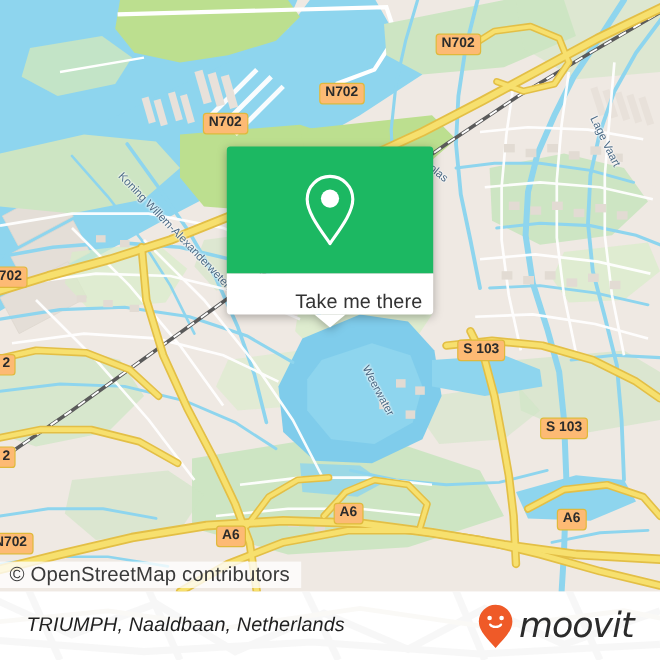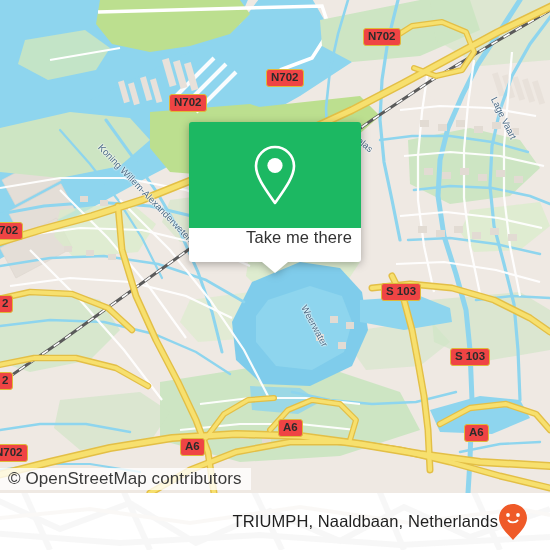--- a/index.html
+++ b/index.html
@@ -20,42 +20,42 @@
           padding:0 9px 0 8px;z-index:40;}
   #attrib span{font-size:17px;color:#3a3a3a;letter-spacing:.1px;
                font-family:"Liberation Sans",sans-serif;white-space:nowrap;}
 
   
   #card{position:absolute;left:189px;top:122px;width:172px;z-index:60;
         filter:drop-shadow(0 2px 4px rgba(0,0,0,.30));}
   #card-top{height:106px;border-radius:3px 3px 0 0;
             display:flex;align-items:center;justify-content:center;}
   #card-bot{height:34px;background:#fff;border-radius:0 0 3px 3px;
-            display:flex;align-items:flex-start;justify-content:center;padding-left:48px;}
+            display:flex;align-items:flex-end;justify-content:center;padding-left:48px;}
   #card-bot span{font-size:16.5px;color:#333;letter-spacing:.1px;}
   #card-tail{position:absolute;left:50%;top:140px;transform:translateX(-50%);
              width:0;height:0;border-left:13px solid transparent;
              border-right:13px solid transparent;border-top:11px solid #fff;}
 
   
   #footer{position:absolute;left:0;top:493px;width:550px;height:57px;
           background:#fff;display:flex;align-items:center;
-          justify-content:flex-end;padding:0 22px 0 22px;
-          box-sizing:border-box;overflow:hidden;}
+          justify-content:space-between;padding:0 22px 0 22px;
+          box-sizing:border-box;overflow:hidden;font-style:italic;}
   #footer-watermark{position:absolute;left:0;top:0;width:550px;height:57px;
                     opacity:.5;pointer-events:none;}
   #place{font-size:16.5px;color:#1f1f1f;letter-spacing:.1px;position:relative;z-index:2;
          white-space:nowrap;}
   #logo{display:flex;align-items:center;gap:4px;position:relative;z-index:2;}
   #logo-text{font-size:29px;color:#2b2b2b;font-weight:500;letter-spacing:-.8px;
              line-height:1;font-family:"DejaVu Sans",sans-serif;}
 
   
   .shield{position:absolute;z-index:30;
-          background:#ef4444;border:1.4px solid #e0b93b;border-radius:3px;
+          background:#fdba74;border:1.4px solid #e0b93b;border-radius:3px;
           padding:1px 4px 2px 4px;
           font-size:11.5px;font-weight:bold;color:#2b2b2b;
           white-space:nowrap;line-height:1.15;
           font-family:"Liberation Sans",sans-serif;}
 
   
   .mlabel{position:absolute;z-index:25;font-size:9.5px;color:#4a4a4a;
           white-space:nowrap;transform-origin:left center;
           font-family:"Liberation Sans",sans-serif;
           text-shadow:0 0 2px #fff,0 0 2px #fff,0 0 2px #fff;}
@@ -333,16 +333,17 @@
 
     <div id="place">TRIUMPH, Naaldbaan, Netherlands</div>
 
     <div id="logo">
       <svg width="30" height="38" viewBox="0 0 30 38">
         <path d="M15,1 C7.3,1 1,7.3 1,15 C1,23.4 9.4,30.6 15,37 C20.6,30.6 29,23.4 29,15 C29,7.3 22.7,1 15,1 Z" fill="#ef5a28"></path>
         <circle cx="10" cy="12" r="1.9" fill="#fff"></circle>
         <circle cx="20" cy="12" r="1.9" fill="#fff"></circle>
         <path d="M10.5,17.5 C12,20 18,20 19.5,17.5" stroke="#fff" stroke-width="1.9" fill="none" stroke-linecap="round"></path>
       </svg>
+      <span id="logo-text">moovit</span>
     </div>
   </div>
 
 </div>
 
 </body></html>

